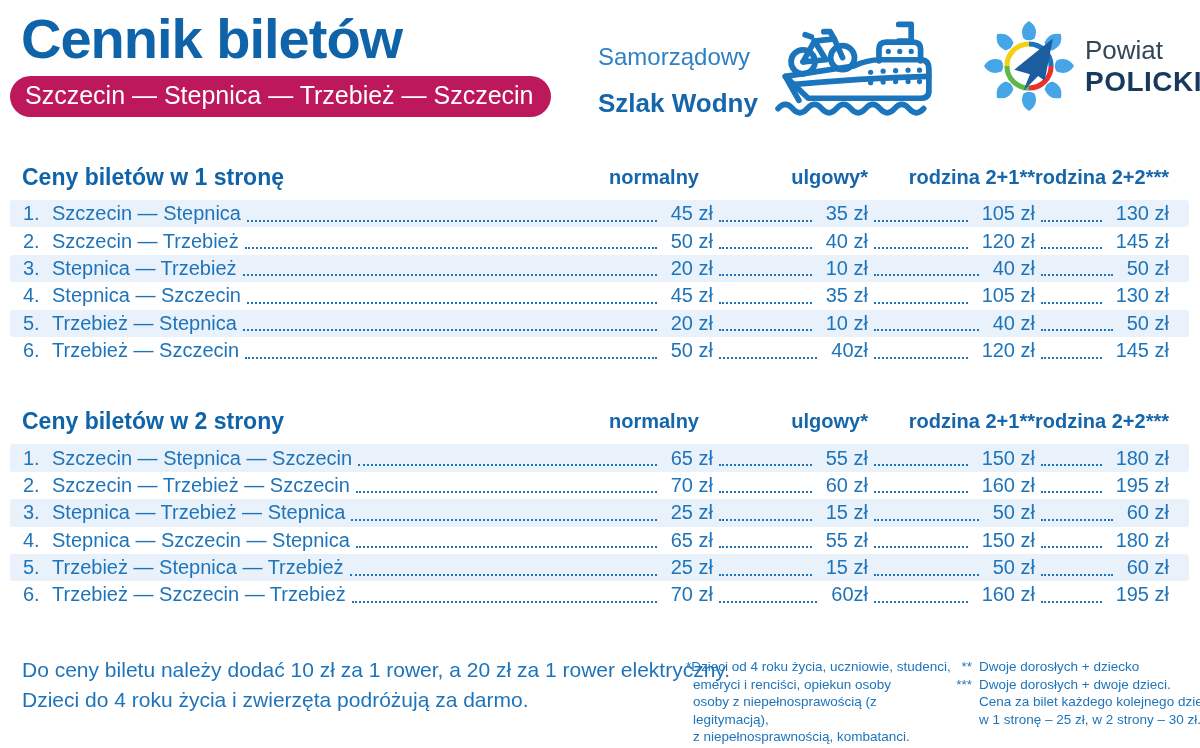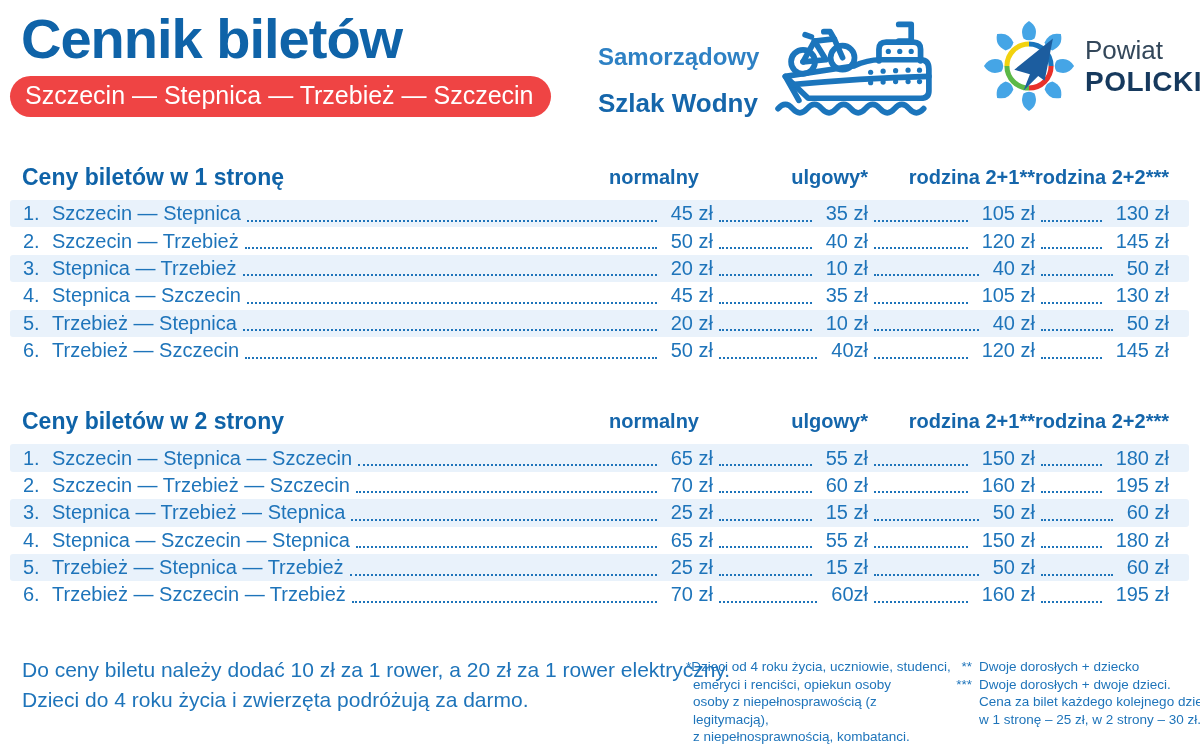--- a/index.html
+++ b/index.html
@@ -12,27 +12,27 @@
   .page { position:relative; width:1200px; height:748px; overflow:hidden; background:#fff; }
 
   
   .main-title {
     position:absolute; left:21px; top:6px;
     font-size:56px; font-weight:800; letter-spacing:-1px;
     color:#0f63a8;
   }
   .route-pill {
     position:absolute; left:10px; top:76px;
-    background:#ef4444; color:#ffffff;
+    background:#be185d; color:#ffffff;
     font-size:25px; line-height:25px;
     padding:7px 17px 9px 15px; border-radius:22px;
     white-space:nowrap;
   }
   .brand { position:absolute; left:598px; top:45px; line-height:1; }
-  .brand .b1 { font-size:24px; color:#2e81c4; font-weight:700; }
+  .brand .b1 { font-size:24px; color:#2e81c4; font-weight:400; }
   .brand .b2 { font-size:26px; color:#1566ab; font-weight:800; margin-top:21px; }
 
   .ferry-wrap { position:absolute; left:775px; top:14px; width:158px; height:104px; }
   .logo-wrap { position:absolute; left:983px; top:20px; display:flex; align-items:center; }
   .logo-text { margin-left:10px; line-height:1; }
   .logo-text .l1 { font-size:26px; color:#33475a; font-weight:400; }
   .logo-text .l2 { font-size:28px; color:#16395d; font-weight:800; letter-spacing:0.5px; margin-top:5px; }
 
   
   .tables { position:absolute; left:10px; top:164px; width:1179px; }

